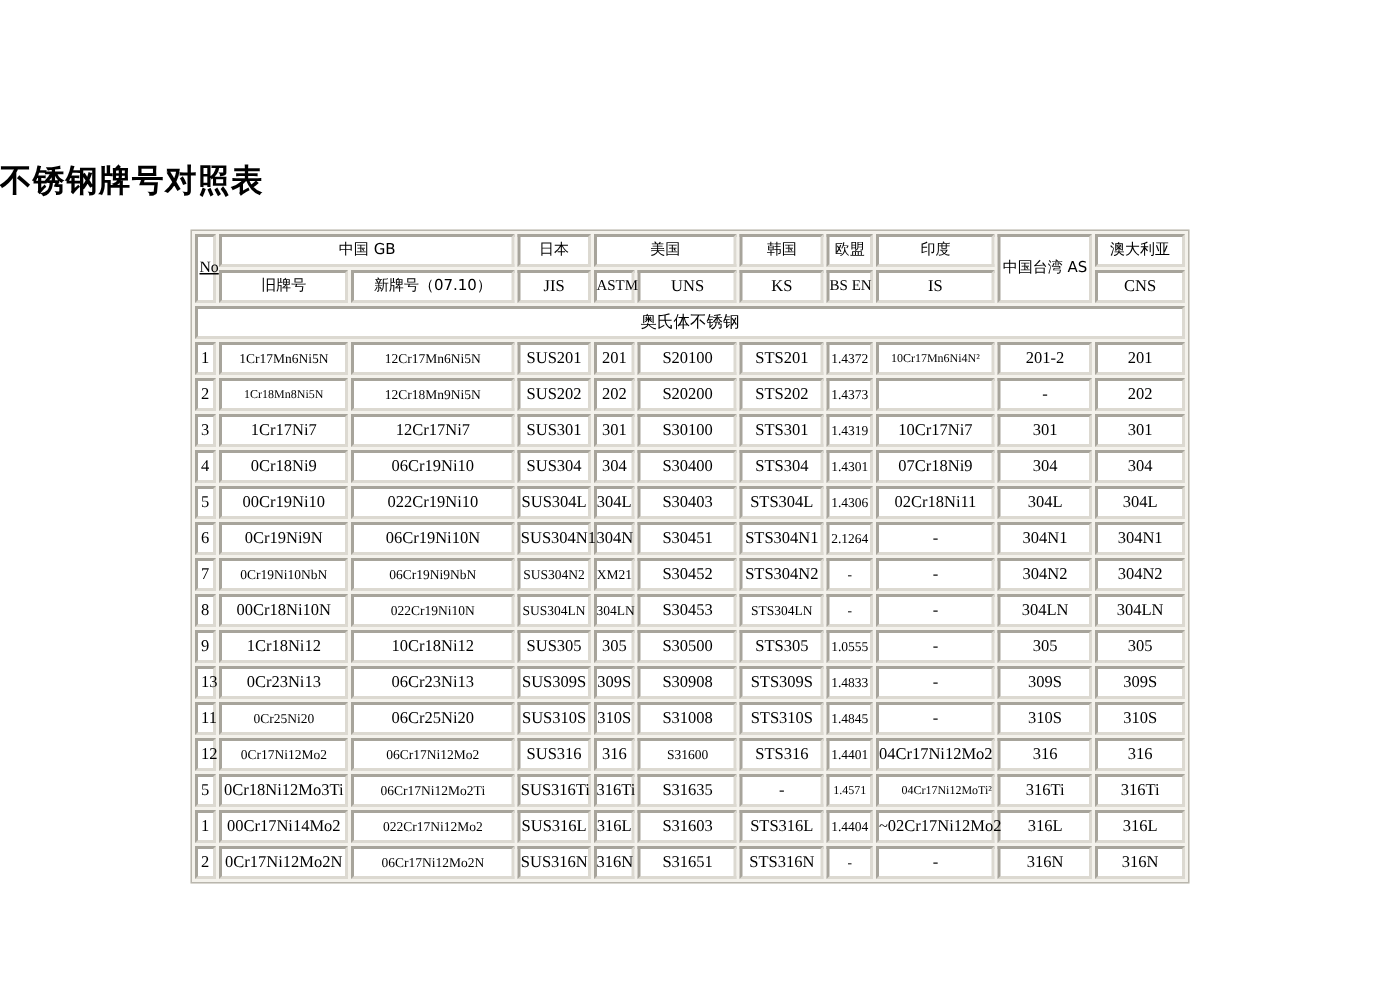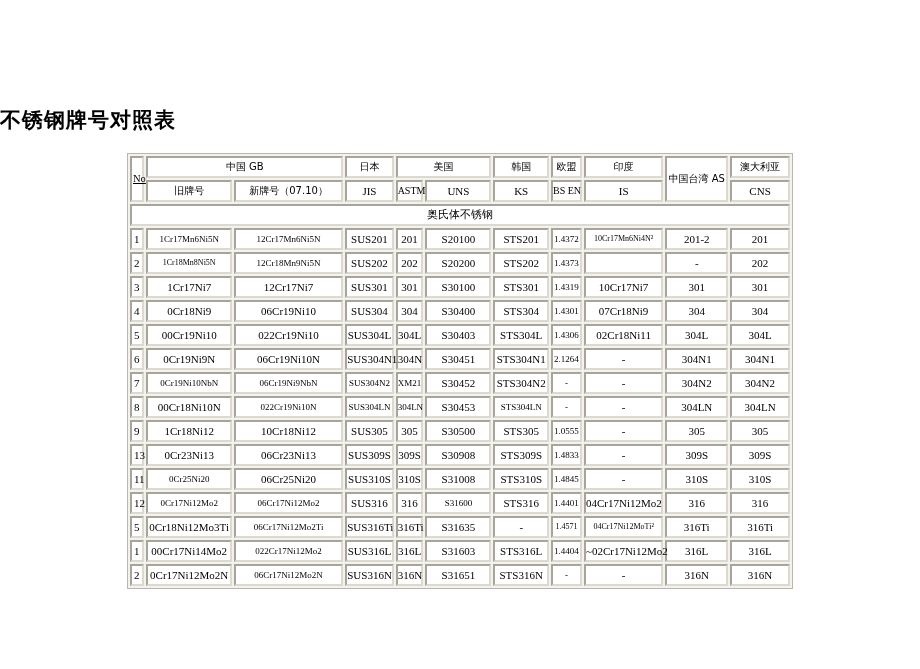--- a/index.html
+++ b/index.html
@@ -218,21 +218,21 @@
   </tr>
   <tr>
     <td class="no">5</td>
     <td>0Cr18Ni12Mo3Ti</td>
     <td class="sm">06Cr17Ni12Mo2Ti</td>
     <td>SUS316Ti</td>
     <td style="text-align:right;">316Ti</td>
     <td>S31635</td>
     <td>-</td>
     <td class="xs">1.4571</td>
-    <td class="xs" style="text-align:center;">04Cr17Ni12MoTi²</td>
+    <td class="xs" style="text-align:right;">04Cr17Ni12MoTi²</td>
     <td>316Ti</td>
     <td>316Ti</td>
   </tr>
   <tr>
     <td class="no">1</td>
     <td>00Cr17Ni14Mo2</td>
     <td class="sm">022Cr17Ni12Mo2</td>
     <td>SUS316L</td>
     <td>316L</td>
     <td>S31603</td>

